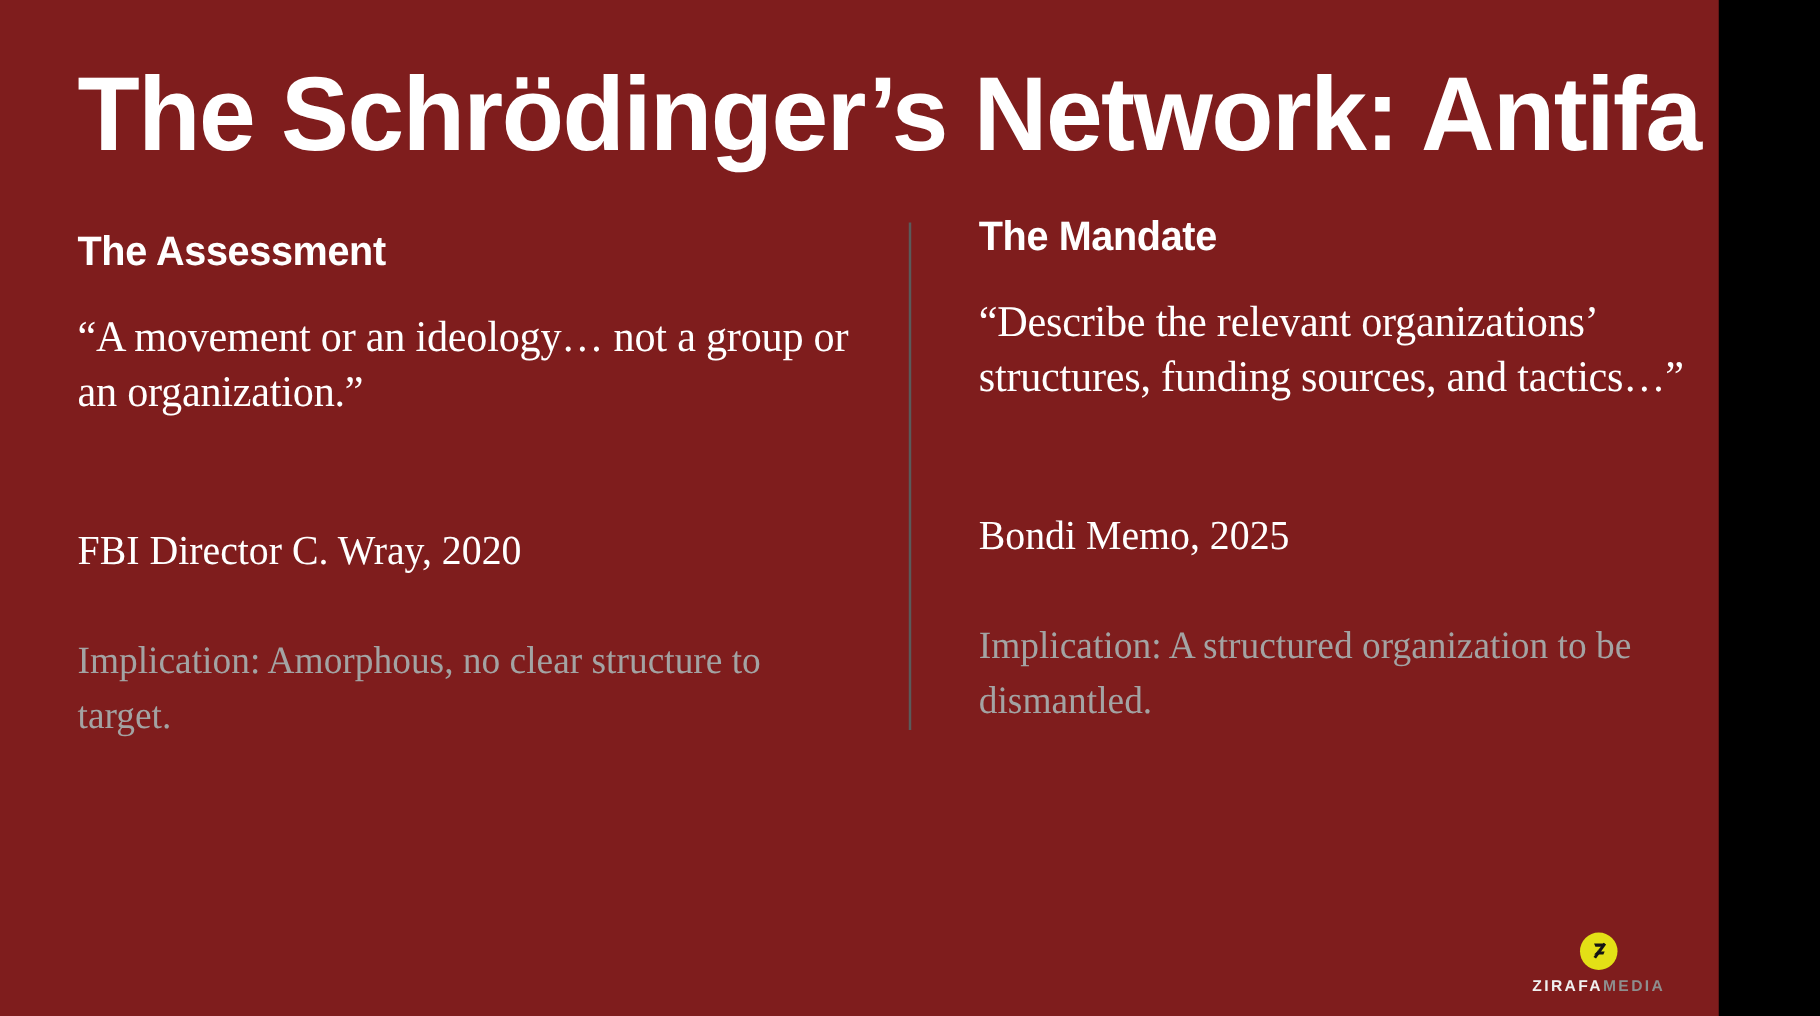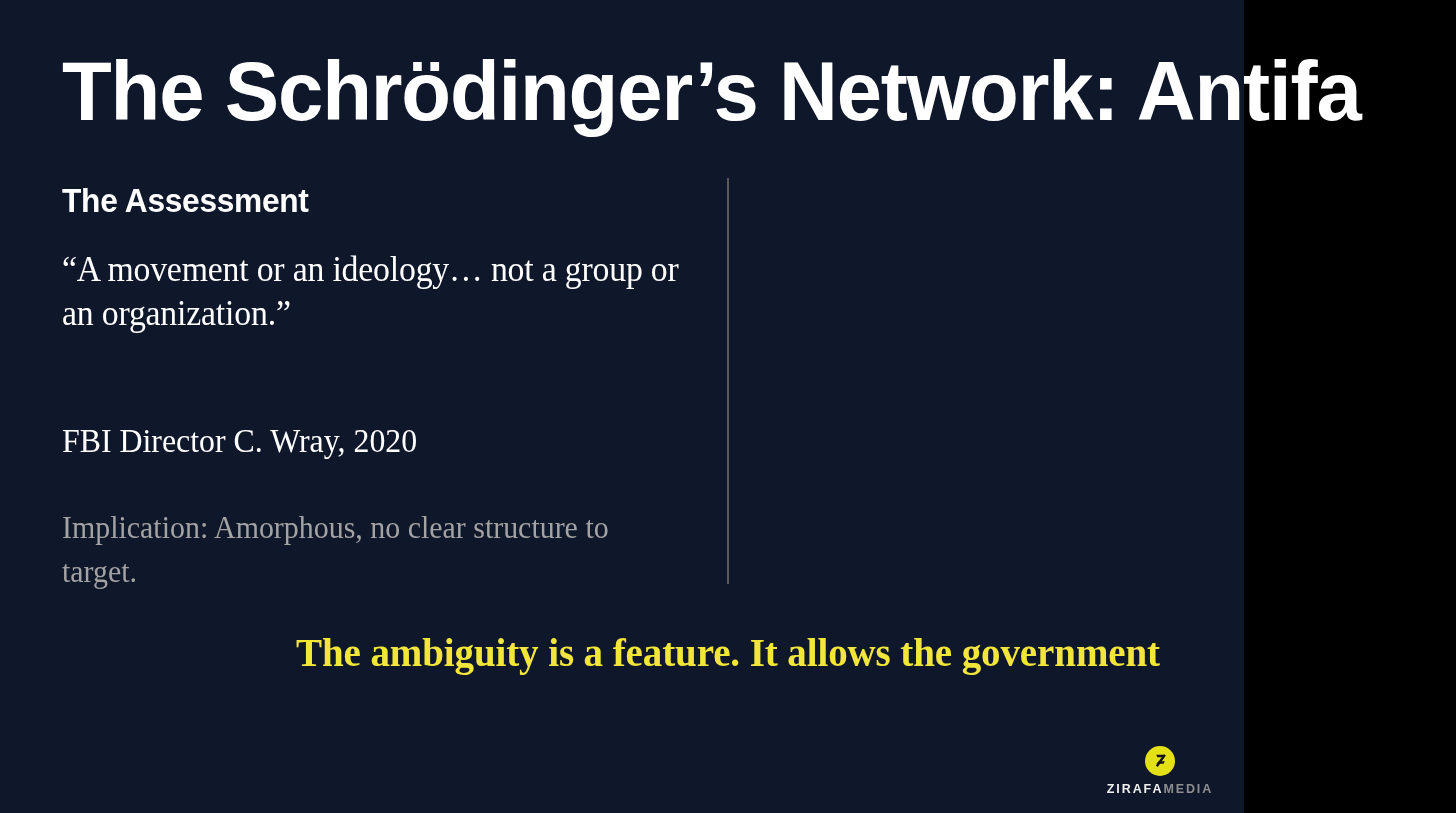--- a/index.html
+++ b/index.html
@@ -7,23 +7,23 @@
 
   html, body {
     width: 1456px;
     height: 813px;
     background: #000000;
     overflow: hidden;
   }
 
   #slide {
     position: relative;
-    width: 1244px;
+    width: 1375px;
     height: 813px;
-    background: #0f172a;
+    background: #7f1d1d;
     font-family: "Liberation Sans", sans-serif;
   }
 
   
   #slide-title {
     position: absolute;
     left: 62px;
     top: 50px;
     width: 1340px;
     font-family: "Liberation Sans", sans-serif;
@@ -126,21 +126,21 @@
     font-size: 39px;
     line-height: 1.26;
     letter-spacing: -0.1px;
     color: #f2e63a;
   }
   #conclusion .cline { display: block; }
 
   
   #logo {
     position: absolute;
-    right: 24px;
+    right: 36px;
     bottom: 18px;
     width: 120px;
     display: flex;
     flex-direction: column;
     align-items: center;
   }
 
   #logo-mark {
     width: 30px;
     height: 30px;
@@ -174,25 +174,30 @@
 
     <div id="column-divider"></div>
 
     <div class="column" id="column-left">
       <div class="col-heading">The Assessment</div>
       <div class="col-quote">“A movement or an ideology… not a group or an organization.”</div>
       <div class="col-attrib">FBI Director C. Wray, 2020</div>
       <div class="col-implication">Implication: Amorphous, no clear structure to target.</div>
     </div>
 
+    <div class="column" id="column-right">
+      <div class="col-heading">The Mandate</div>
+      <div class="col-quote">“Describe the relevant organizations’ structures, funding sources, and tactics…”</div>
+      <div class="col-attrib">Bondi Memo, 2025</div>
+      <div class="col-implication">Implication: A structured organization to be dismantled.</div>
+    </div>
 
   </div>
 
   <div id="conclusion">
-    <span class="cline">The ambiguity is a feature. It allows the government</span>
   </div>
 
   <div id="logo">
     <div id="logo-mark">
       <svg width="17" height="17" viewBox="0 0 24 24" aria-hidden="true">
         <path d="M6 4 H18 L9 13 H18 L16.5 16.5 H6 L15 7.5 H7.5 Z" fill="#141414"></path>
         <path d="M16.8 3.2 L19.6 5.0 L8.2 21.0 L5.4 19.2 Z" fill="#141414"></path>
       </svg>
     </div>
     <div id="logo-wordmark">

